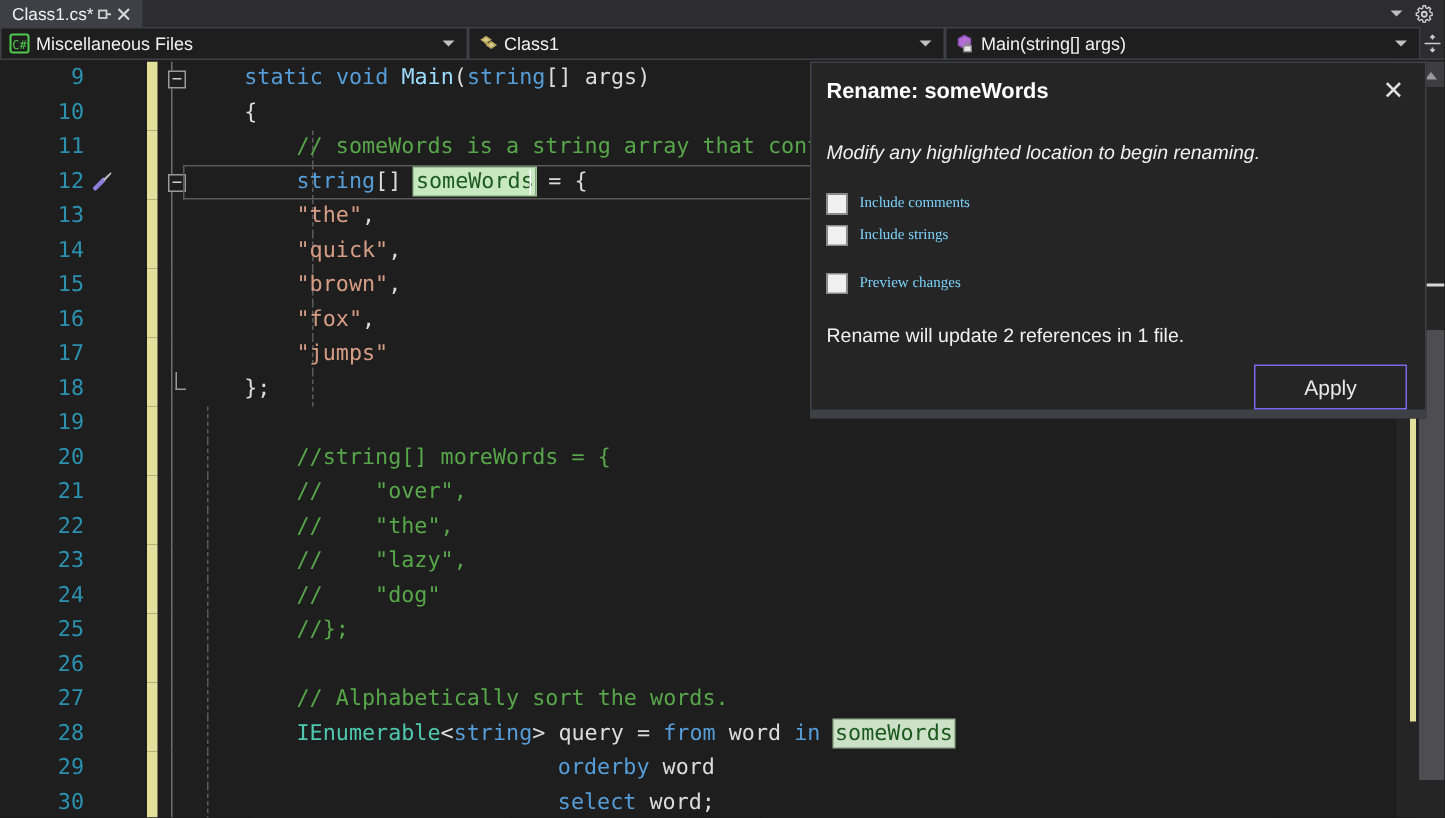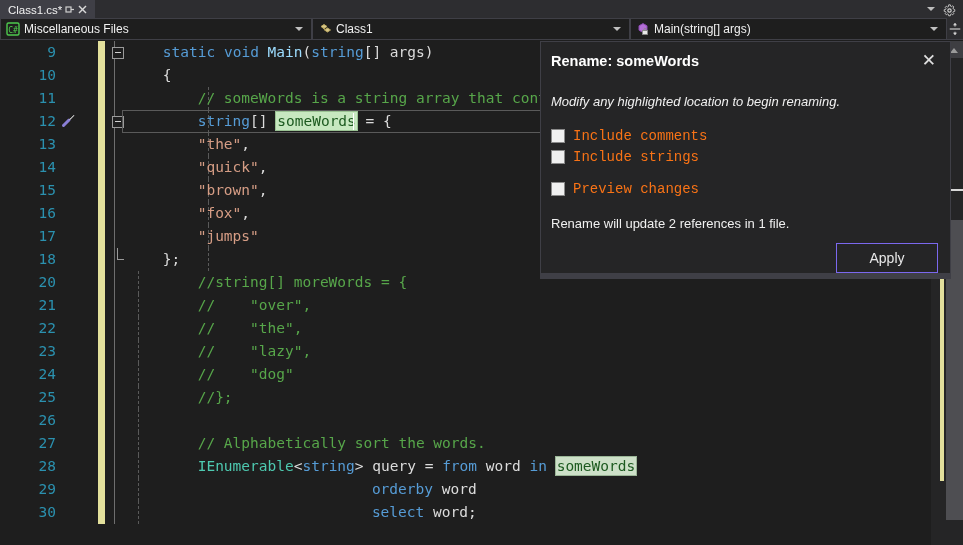--- a/index.html
+++ b/index.html
@@ -222,22 +222,22 @@
   .rd-checks { padding: 16px 10px 0 10px; }
   .rd-check {
     display: flex; align-items: center; gap: 8px;
     height: 21px; cursor: pointer;
   }
   .rd-box {
     width: 14px; height: 14px; background: #f0f0f0;
     border: 1px solid #8a8a8a; flex: 0 0 14px;
   }
   .rd-check-label {
-    color: #f97316; font-size: 14px;
-    font-family: Liberation Mono, monospace;
+    color: #7dd3fc; font-size: 10px;
+    font-family: Liberation Serif, serif;
   }
   .rd-check.spaced { margin-top: 11px; }
   .rd-info {
     color: #f0f0f0; font-size: 13px; padding: 17px 10px 0 10px;
     font-family: "Liberation Sans", sans-serif;
   }
   .rd-footer { padding: 12px 12px 0 0; display: flex; justify-content: flex-end; }
   .rd-apply {
     background: #252526; color: #e8e8e8;
     border: 1px solid #7b68ee;
@@ -331,20 +331,21 @@
         <div class="row"><div class="lineno">12</div><div class="changebar"></div><div class="vsep"></div><div class="outline-box"></div><div class="guide" style="left: 207.68px;"></div><div class="curline-box"></div><div class="curline-left"></div><div class="qa-icon"><svg width="16" height="16" viewBox="0 0 16 16">
               <line x1="3.5" y1="12.5" x2="9" y2="7" stroke="#8a7fd6" stroke-width="3" stroke-linecap="round"></line>
               <path d="M9.5 6.5l2-2 2.5-2.2-2.2 2.5-2 2z" fill="#d8d8d8" stroke="#bdbdbd" stroke-width="1"></path>
             </svg></div><div class="code" style="left: 197.68px;"><span class="kw">string</span><span class="plain">[] </span><span class="rn-active">someWords<span class="caret"></span></span><span class="plain"> = {</span></div></div>
         <div class="row"><div class="lineno">13</div><div class="changebar"></div><div class="vsep"></div><div class="guide" style="left: 207.68px;"></div><div class="code" style="left: 197.68px;"><span class="str">"the"</span><span class="plain">,</span></div></div>
         <div class="row"><div class="lineno">14</div><div class="changebar"></div><div class="vsep"></div><div class="guide" style="left: 207.68px;"></div><div class="code" style="left: 197.68px;"><span class="str">"quick"</span><span class="plain">,</span></div></div>
         <div class="row"><div class="lineno">15</div><div class="changebar"></div><div class="vsep"></div><div class="guide" style="left: 207.68px;"></div><div class="code" style="left: 197.68px;"><span class="str">"brown"</span><span class="plain">,</span></div></div>
         <div class="row"><div class="lineno">16</div><div class="changebar"></div><div class="vsep"></div><div class="guide" style="left: 207.68px;"></div><div class="code" style="left: 197.68px;"><span class="str">"fox"</span><span class="plain">,</span></div></div>
         <div class="row"><div class="lineno">17</div><div class="changebar"></div><div class="vsep"></div><div class="guide" style="left: 207.68px;"></div><div class="code" style="left: 197.68px;"><span class="str">"jumps"</span></div></div>
         <div class="row"><div class="lineno">18</div><div class="changebar"></div><div class="vsep"></div><div class="outline-end"></div><div class="guide" style="left: 207.68px;"></div><div class="code" style="left: 162.84px;"><span class="plain">};</span></div></div>
+        <div class="row"><div class="lineno">19</div><div class="changebar"></div><div class="vsep"></div><div class="guide" style="left: 138px;"></div><div class="code" style="left: 128px;"></div></div>
         <div class="row"><div class="lineno">20</div><div class="changebar"></div><div class="vsep"></div><div class="guide" style="left: 138px;"></div><div class="code" style="left: 197.68px;"><span class="cmt">//string[] moreWords = {</span></div></div>
         <div class="row"><div class="lineno">21</div><div class="changebar"></div><div class="vsep"></div><div class="guide" style="left: 138px;"></div><div class="code" style="left: 197.68px;"><span class="cmt">//    "over",</span></div></div>
         <div class="row"><div class="lineno">22</div><div class="changebar"></div><div class="vsep"></div><div class="guide" style="left: 138px;"></div><div class="code" style="left: 197.68px;"><span class="cmt">//    "the",</span></div></div>
         <div class="row"><div class="lineno">23</div><div class="changebar"></div><div class="vsep"></div><div class="guide" style="left: 138px;"></div><div class="code" style="left: 197.68px;"><span class="cmt">//    "lazy",</span></div></div>
         <div class="row"><div class="lineno">24</div><div class="changebar"></div><div class="vsep"></div><div class="guide" style="left: 138px;"></div><div class="code" style="left: 197.68px;"><span class="cmt">//    "dog"</span></div></div>
         <div class="row"><div class="lineno">25</div><div class="changebar"></div><div class="vsep"></div><div class="guide" style="left: 138px;"></div><div class="code" style="left: 197.68px;"><span class="cmt">//};</span></div></div>
         <div class="row"><div class="lineno">26</div><div class="changebar"></div><div class="vsep"></div><div class="guide" style="left: 138px;"></div><div class="code" style="left: 128px;"></div></div>
         <div class="row"><div class="lineno">27</div><div class="changebar"></div><div class="vsep"></div><div class="guide" style="left: 138px;"></div><div class="code" style="left: 197.68px;"><span class="cmt">// Alphabetically sort the words.</span></div></div>
         <div class="row"><div class="lineno">28</div><div class="changebar"></div><div class="vsep"></div><div class="guide" style="left: 138px;"></div><div class="code" style="left: 197.68px;"><span class="typ">IEnumerable</span><span class="plain">&lt;</span><span class="kw">string</span><span class="plain">&gt; query = </span><span class="lnq">from</span><span class="plain"> word </span><span class="lnq">in</span><span class="plain"> </span><span class="rn-ref">someWords</span></div></div>
         <div class="row"><div class="lineno">29</div><div class="changebar"></div><div class="vsep"></div><div class="guide" style="left: 138px;"></div><div class="code" style="left: 371.88px;"><span class="lnq">orderby</span><span class="plain"> word</span></div></div>

